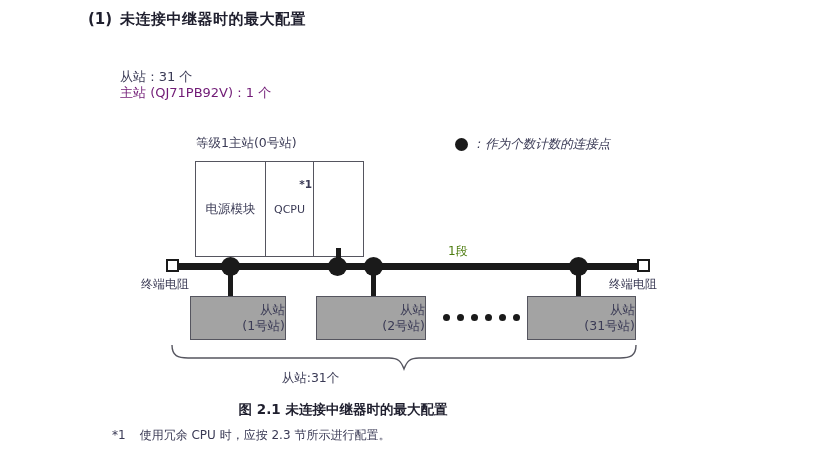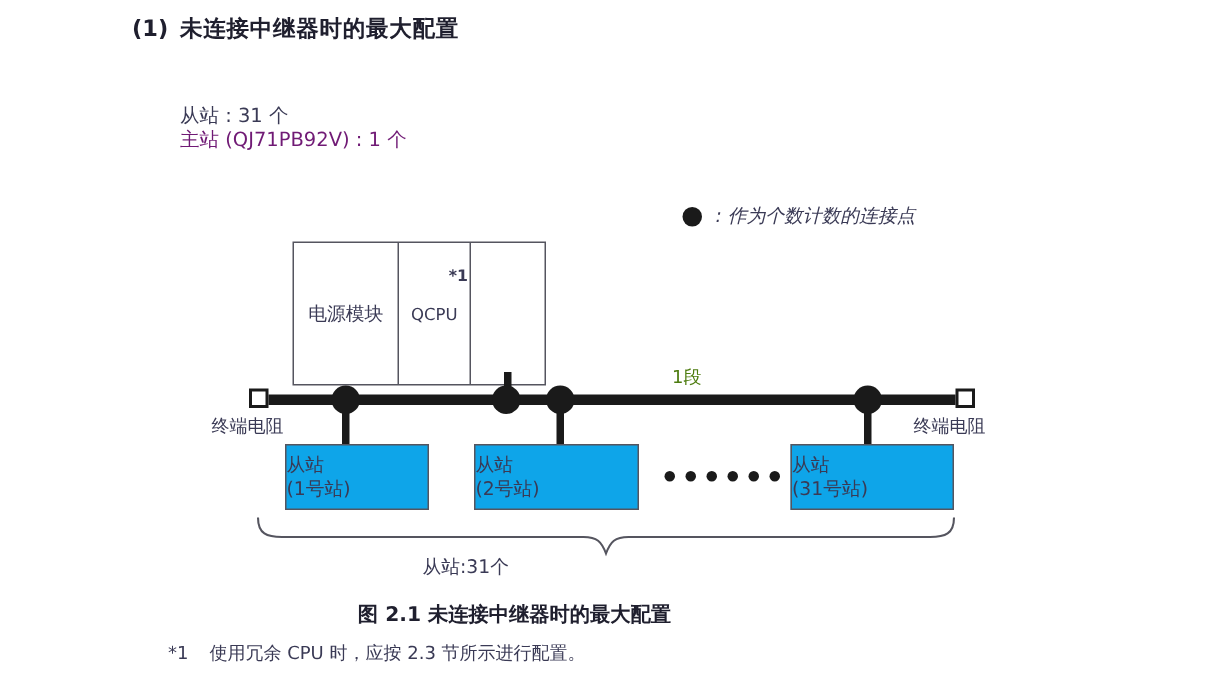--- a/index.html
+++ b/index.html
@@ -101,22 +101,22 @@
     border-radius:50%;background:#1a1a1a;
   }
   .drop{
     position:absolute;width:5px;background:#1a1a1a;
   }
   .drop-up{top:248px;height:20px;}
 
   
   .sbox{
     position:absolute;top:296px;height:44px;
-    border:1.4px solid #55555f;background:#0ea5e9;box-sizing:border-box;
-    display:flex;flex-direction:column;align-items:flex-start;
+    border:1.4px solid #55555f;background:#a3a3a3;box-sizing:border-box;
+    display:flex;flex-direction:column;align-items:flex-end;
     justify-content:center;line-height:1.3;
     font-size:12.5px;color:#3a3a55;white-space:nowrap;
   }
 
   .ellipsis{
     position:absolute;left:443px;top:314px;
     display:flex;gap:7px;
   }
   .ellipsis i{width:7px;height:7px;border-radius:50%;background:#1a1a1a;display:block;}
 
@@ -148,20 +148,21 @@
   <div class="head-num">(1)</div>
   <div class="head-title">未连接中继器时的最大配置</div>
   <div class="sub1">主站 (QJ71PB92V) : 1 个</div>
   <div class="sub2">从站 : 31 个</div>
 
   <div class="legend">
     <span class="legend-dot"></span>
     <span class="legend-txt">: 作为个数计数的连接点</span>
   </div>
 
+  <div class="master-label">等级1主站(0号站)</div>
 
   <div class="mbox">
     <div class="mcell mcell-psu">电源模块</div>
     <div class="mcell mcell-cpu">
       <span>QCPU</span>
       <span class="star-sup">*1</span>
     </div>
   </div>
 
   <div class="drop drop-up" style="left:336px;"></div>

